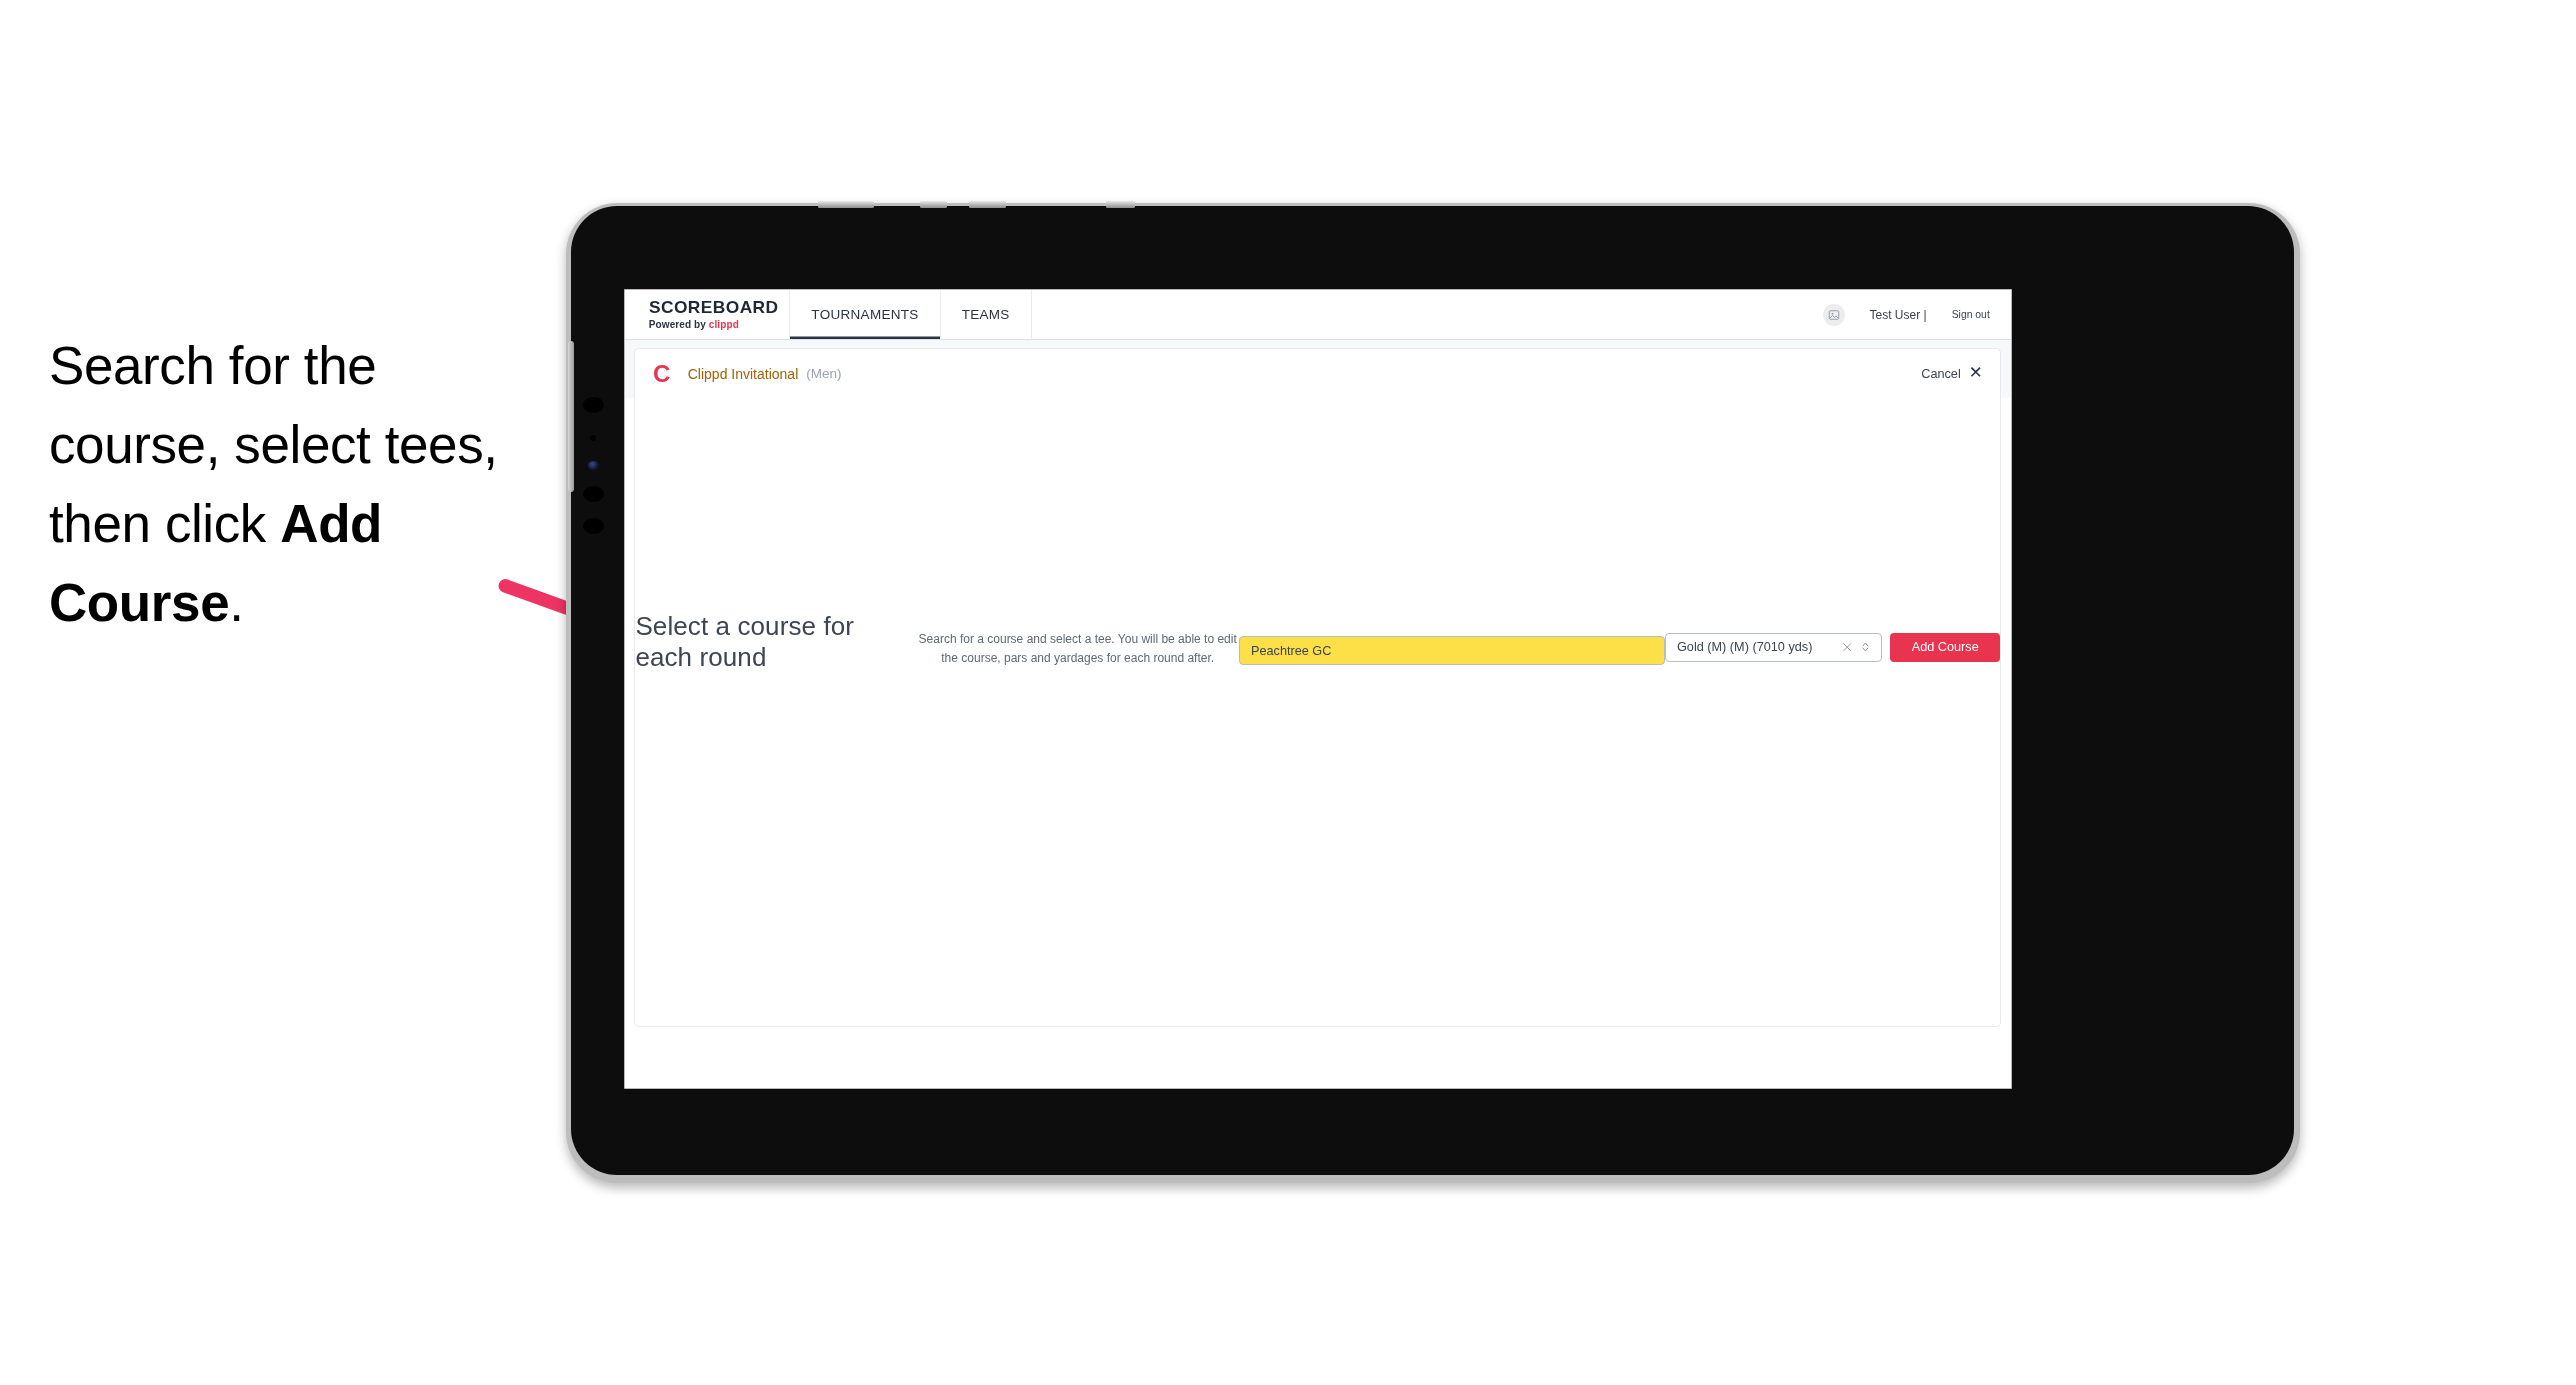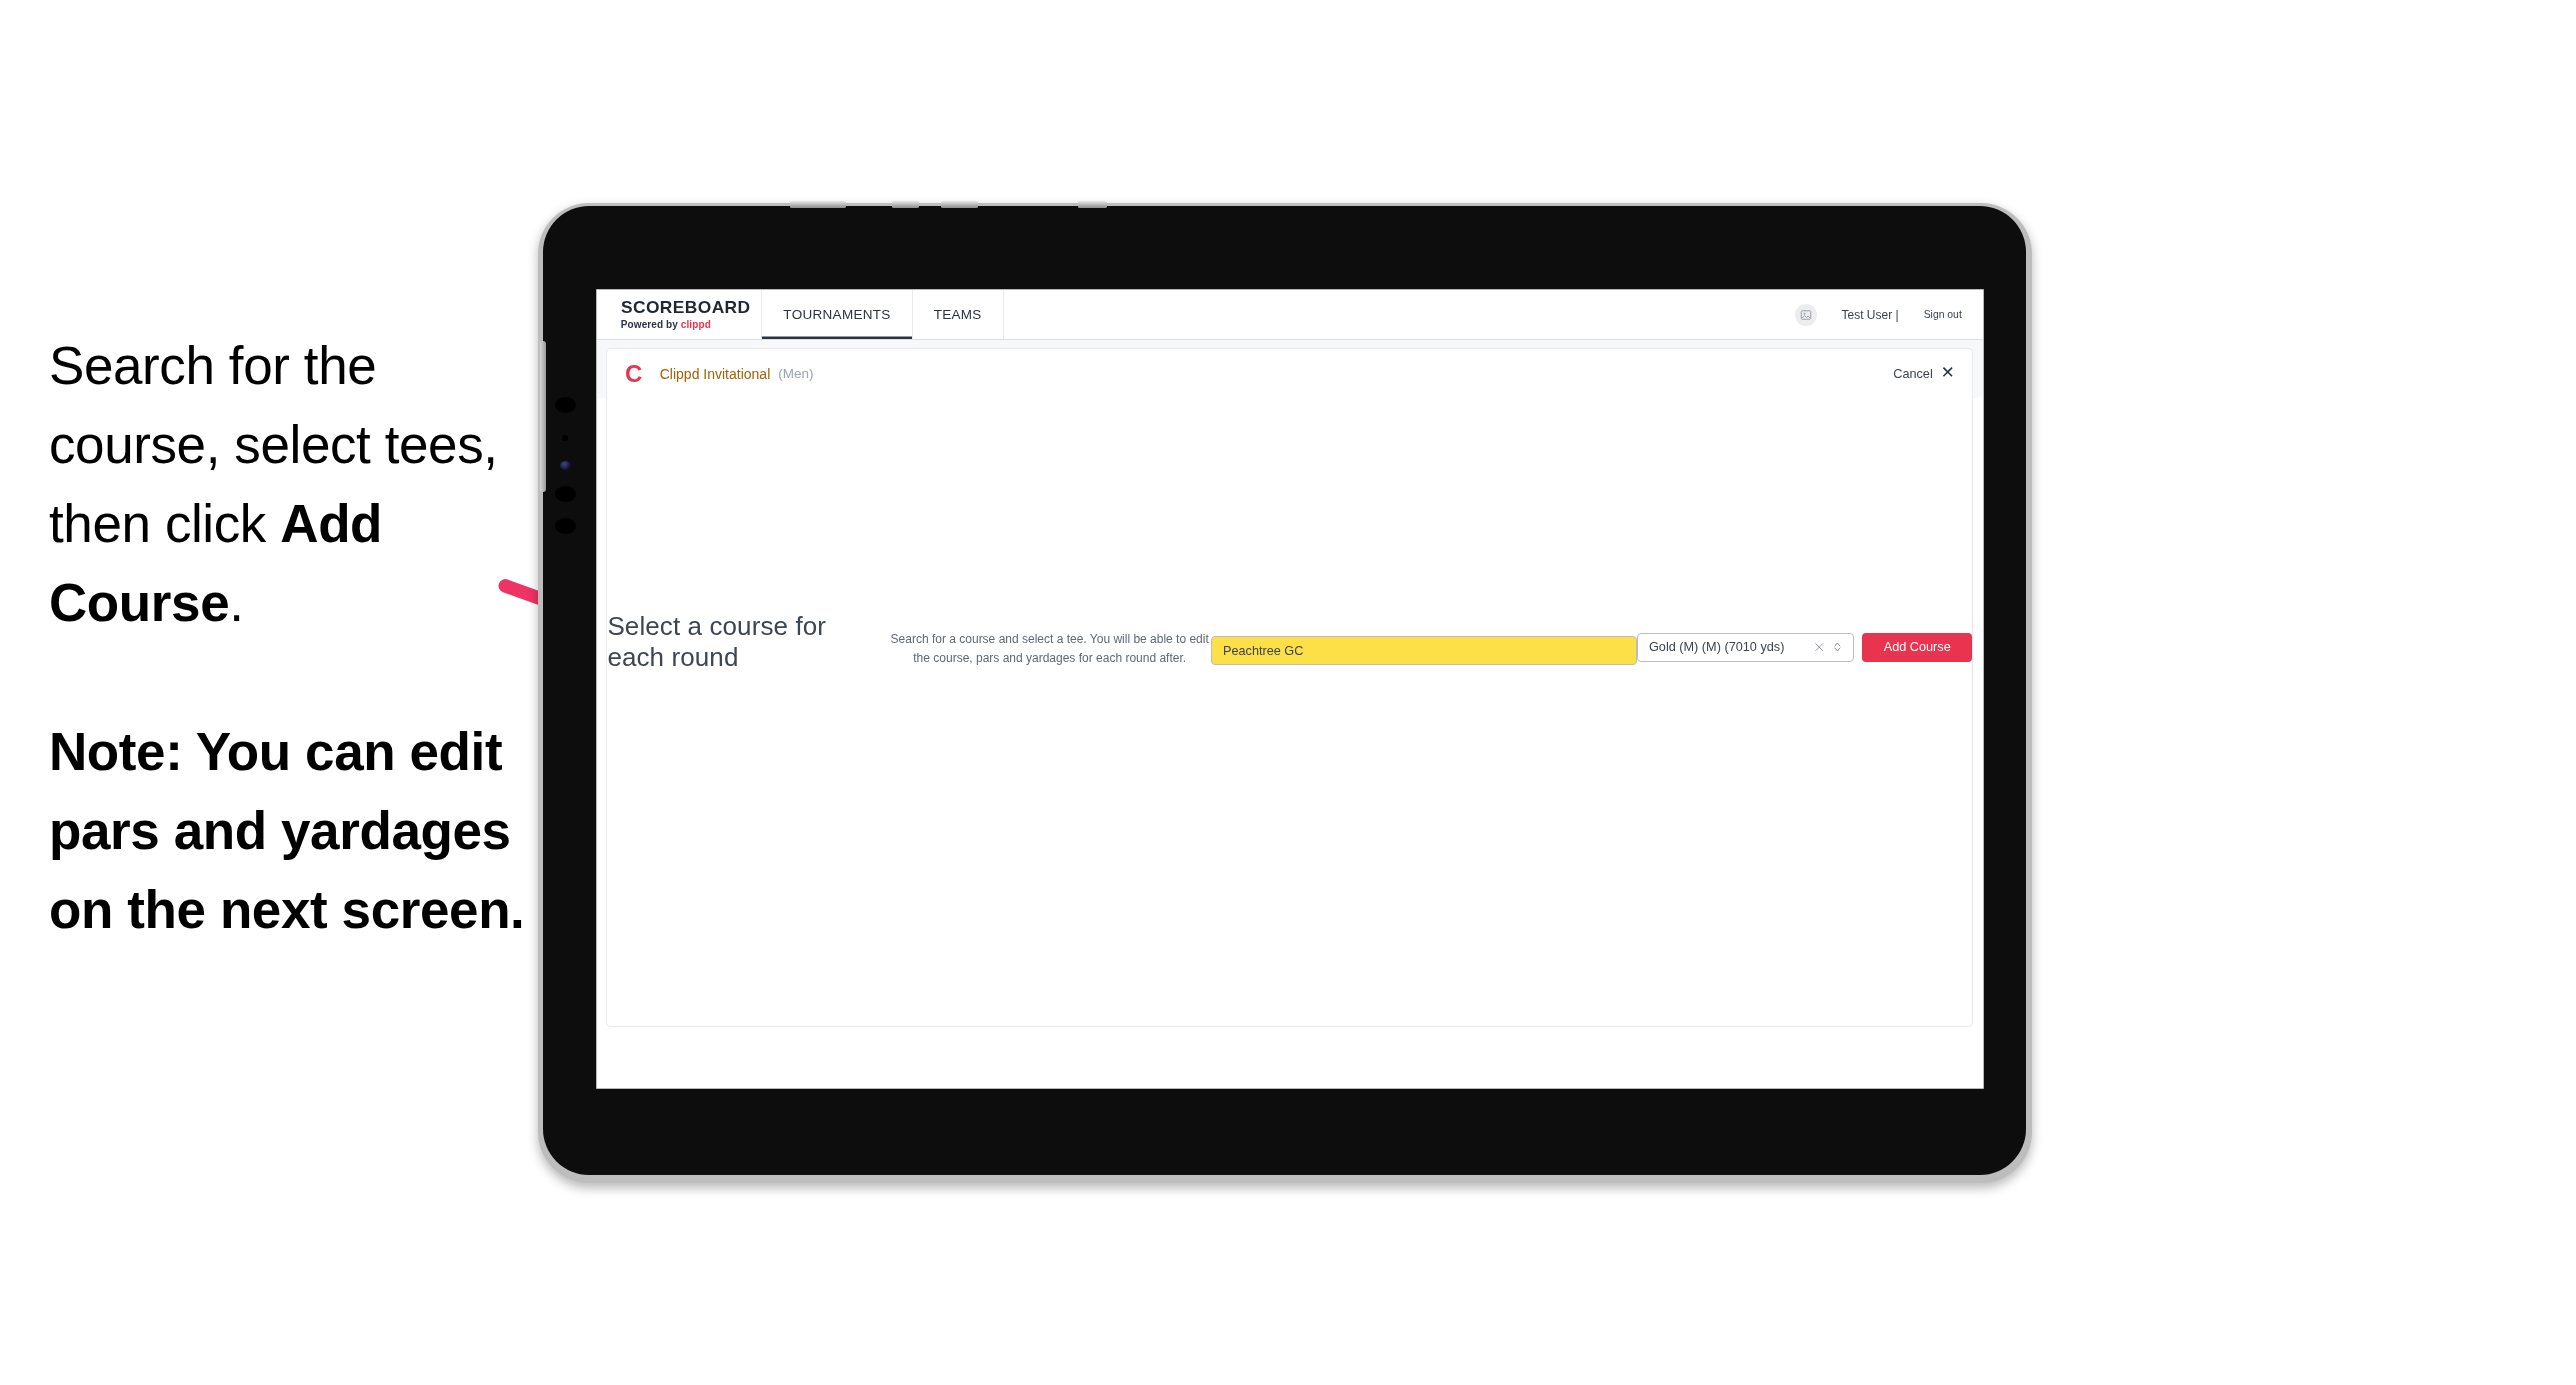--- a/index.html
+++ b/index.html
@@ -41,23 +41,23 @@
     left: 494px;
     top: 558px;
     width: 574px;
     height: 239px;
     pointer-events: none;
   }
 
   
   #tablet {
     position: absolute;
-    left: 538px;
+    left: 566px;
     top: 203px;
-    width: 1494px;
+    width: 1734px;
     height: 980px;
   }
   #tablet-outer {
     position: absolute;
     inset: 0;
     border-radius: 51px;
     background: #bdbdbd;
     box-shadow: 0 4.8px 11px rgba(0,0,0,0.28);
   }
   #tablet-body {
@@ -340,21 +340,20 @@
     cursor: pointer;
     white-space: nowrap;
   }
 </style>
 </head>
 <body>
 
 <div id="annotation">
   <div class="anno-block"><span>Search for the course, select tees, then click </span><span class="anno-strong">Add Course</span><span>.</span></div>
   <div class="spacer"></div>
-  <div class="anno-block bold">Note: You can edit pars and yardages on the next screen.</div>
 </div>
 
 <svg id="arrow-svg" viewBox="0 0 720 300">
   <line x1="14" y1="35" x2="655" y2="266" stroke="#EE3465" stroke-width="17" stroke-linecap="round"></line>
   <polygon points="620,238 692,282 612,290" fill="#EE3465"></polygon>
 </svg>
 
 <div id="tablet">
   <div id="tablet-outer"></div>
   <div id="tablet-body">

